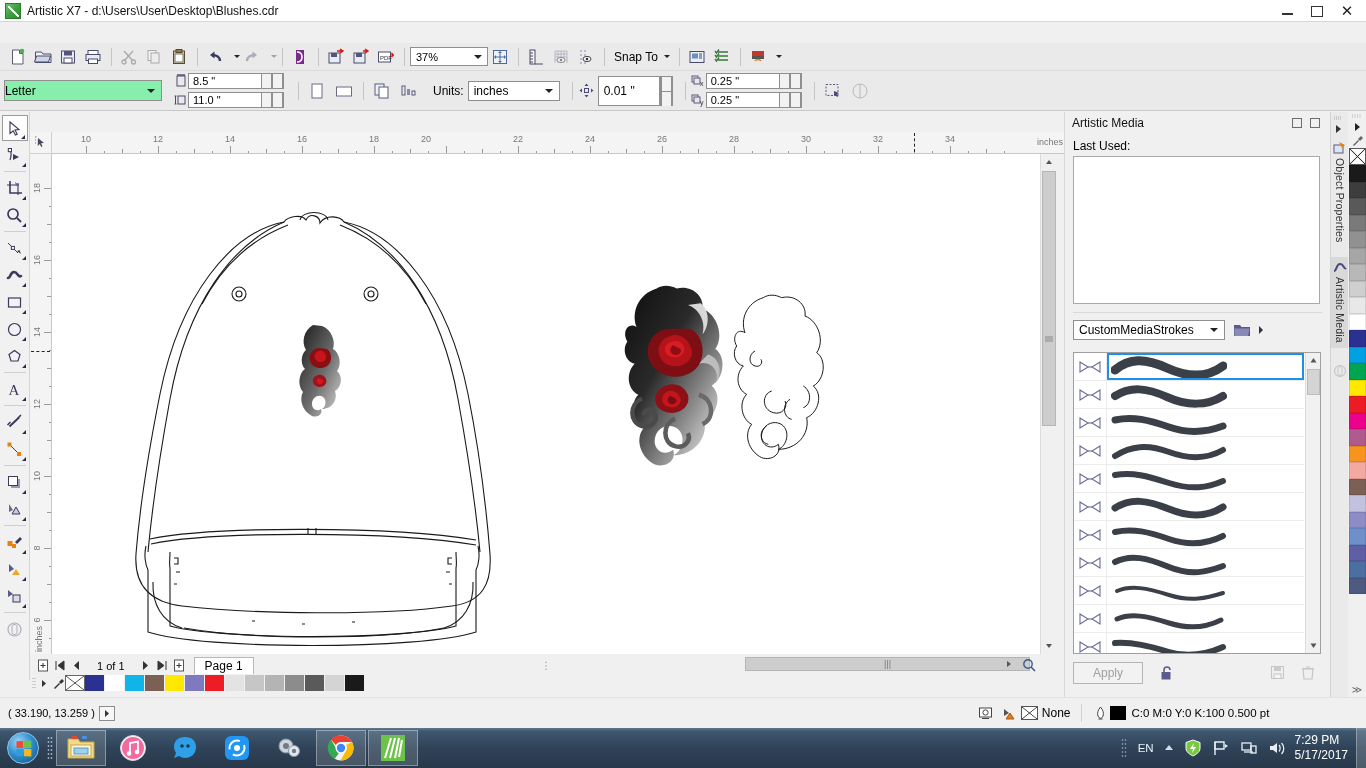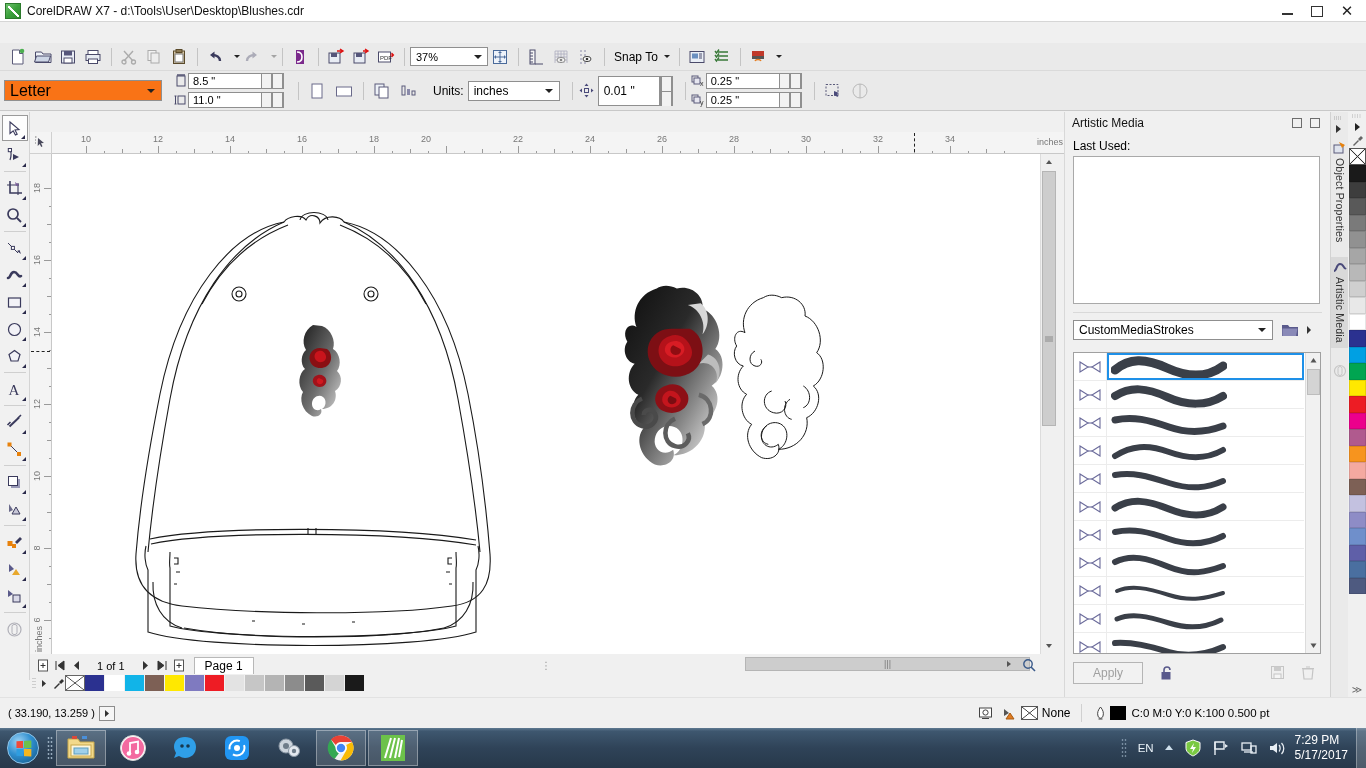--- a/index.html
+++ b/index.html
@@ -83,22 +83,22 @@
   .arrow-dn.sm { border-left-width:3px;border-right-width:3px;border-top-width:3px; }
   .snapto { font-size: 12px; padding: 0 4px; display: flex; align-items: center; }
 
   
   .toolbar2 {
     position: absolute; left: 0; top: 71px; width: 1366px; height: 40px;
     background: #eaeaea; border-bottom: 1px solid #c8c8c8;
     display: flex; align-items: center; padding-left: 4px;
   }
   .papersel {
-    width: 158px; height: 21px; border: 1px solid #8f8f8f; background: #f97316;
-    display: flex; align-items: center; padding-left: 5px; font-size: 16px; position: relative;
+    width: 158px; height: 21px; border: 1px solid #8f8f8f; background: #86efac;
+    display: flex; align-items: center; font-size: 12px; position: relative;
   }
   .papersel .arrow-dn { position: absolute; right: 6px; }
   .spinrow { display: flex; align-items: center; }
   .spin-field {
     width: 74px; height: 16px; border: 1px solid #8f8f8f; background: #fff;
     display: flex; align-items: center; padding-left: 4px; font-size: 11px;
   }
   .spin-arrows { display: flex; }
   .spin-arrows div {
     width: 11px; height: 16px; border: 1px solid #8f8f8f; border-left: none; background: #f2f2f2;
@@ -244,21 +244,21 @@
   }
   .docker-title-btns { margin-left: auto; display: flex; gap: 8px; padding-right: 10px; }
   .dt-btn { width: 10px; height: 10px; border: 1px solid #6d6d6d; }
   .lastused-lbl { font-size: 12px; margin: 5px 0 3px 8px; }
   .lastused-box {
     margin: 0 10px 0 8px; height: 148px; background: #fff; border: 1px solid #a9a9a9;
   }
   .docker-hsep { height:1px; background:#d9d9d9; margin: 8px 8px 0 8px; }
   .media-row { display: flex; align-items: center; margin: 7px 0 0 8px; }
   .media-sel {
-    width: 200px; height: 20px; background: #fff; border: 1px solid #8f8f8f;
+    width: 152px; height: 20px; background: #fff; border: 1px solid #8f8f8f;
     display: flex; align-items: center; padding-left: 5px; font-size: 12px; position: relative;
   }
   .media-sel .arrow-dn { position: absolute; right: 6px; }
   .folder-btn { width: 22px; height: 20px; display:flex;align-items:center;justify-content:center;margin-left:6px;}
   .flyout-btn { width: 16px; height: 20px; display:flex;align-items:center;justify-content:center; }
   .strokelist {
     position: absolute; left: 8px; top: 240px; width: 248px; height: 302px;
     background: #fff; border: 1px solid #a0a0a0; overflow: hidden; display: flex;
   }
   .stroke-rows { width: 230px; }
@@ -348,21 +348,21 @@
 
   svg { display:block; }
 </style>
 </head>
 <body>
 
 <div class="app">
 
   <div class="titlebar">
     <div class="app-logo"></div>
-    <span class="title-text">CorelDRAW X7 - d:\Tools\User\Desktop\Blushes.cdr</span>
+    <span class="title-text">Artistic X7 - d:\Users\User\Desktop\Blushes.cdr</span>
     <div class="win-controls">
       <div class="wc min"></div>
       <div class="wc max"></div>
       <div class="wc close">✕</div>
     </div>
   </div>
 
 
   <div class="toolbar1">
     <div class="tbtn">

